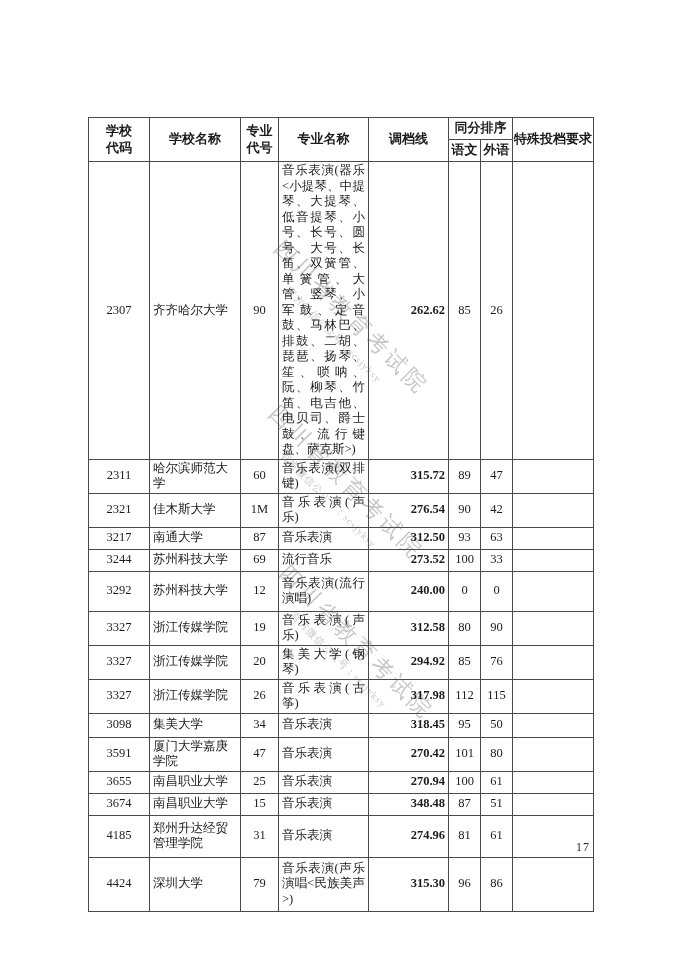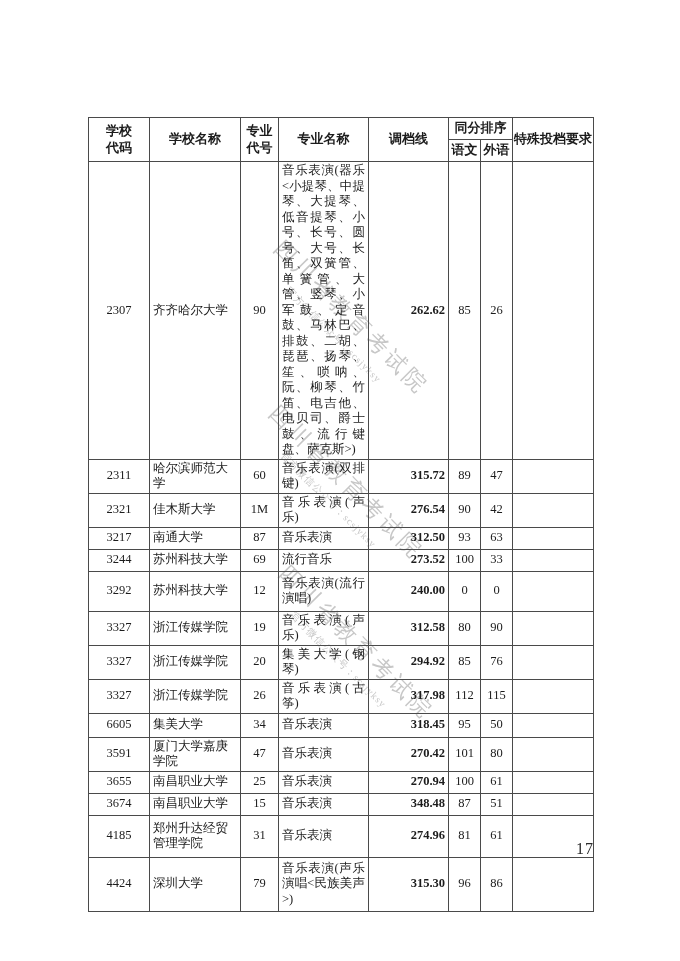--- a/index.html
+++ b/index.html
@@ -62,21 +62,21 @@
   .pre    { white-space:pre-line; }
   .c      { text-align:center; }
   .l      { text-align:left; }
   .cutoff { text-align:right; font-weight:700; font-size:13px; }
   .major  { text-align:left; text-align:justify; }
 
   
   .page-number {
     position:absolute; z-index:1;
     left:576px; top:840px;
-    font-size:16px; color:#2a2a2a;
+    font-size:12px; color:#2a2a2a;
     letter-spacing:1px;
   }
 </style>
 </head>
 <body>
 
 <div class="page">
 
   <div class="wm-layer">
     <div class="watermark wm1">
@@ -206,21 +206,21 @@
         <td class="c">3327</td>
         <td class="l">浙江传媒学院</td>
         <td class="c">26</td>
         <td class="major">音乐表演(古筝)</td>
         <td class="cutoff">317.98</td>
         <td class="c">112</td>
         <td class="c">115</td>
         <td class="c"></td>
       </tr>
       <tr class="h-24">
-        <td class="c">6605</td>
+        <td class="c">3098</td>
         <td class="l">集美大学</td>
         <td class="c">34</td>
         <td class="major">音乐表演</td>
         <td class="cutoff">318.45</td>
         <td class="c">95</td>
         <td class="c">50</td>
         <td class="c"></td>
       </tr>
       <tr>
         <td class="c">3591</td>

